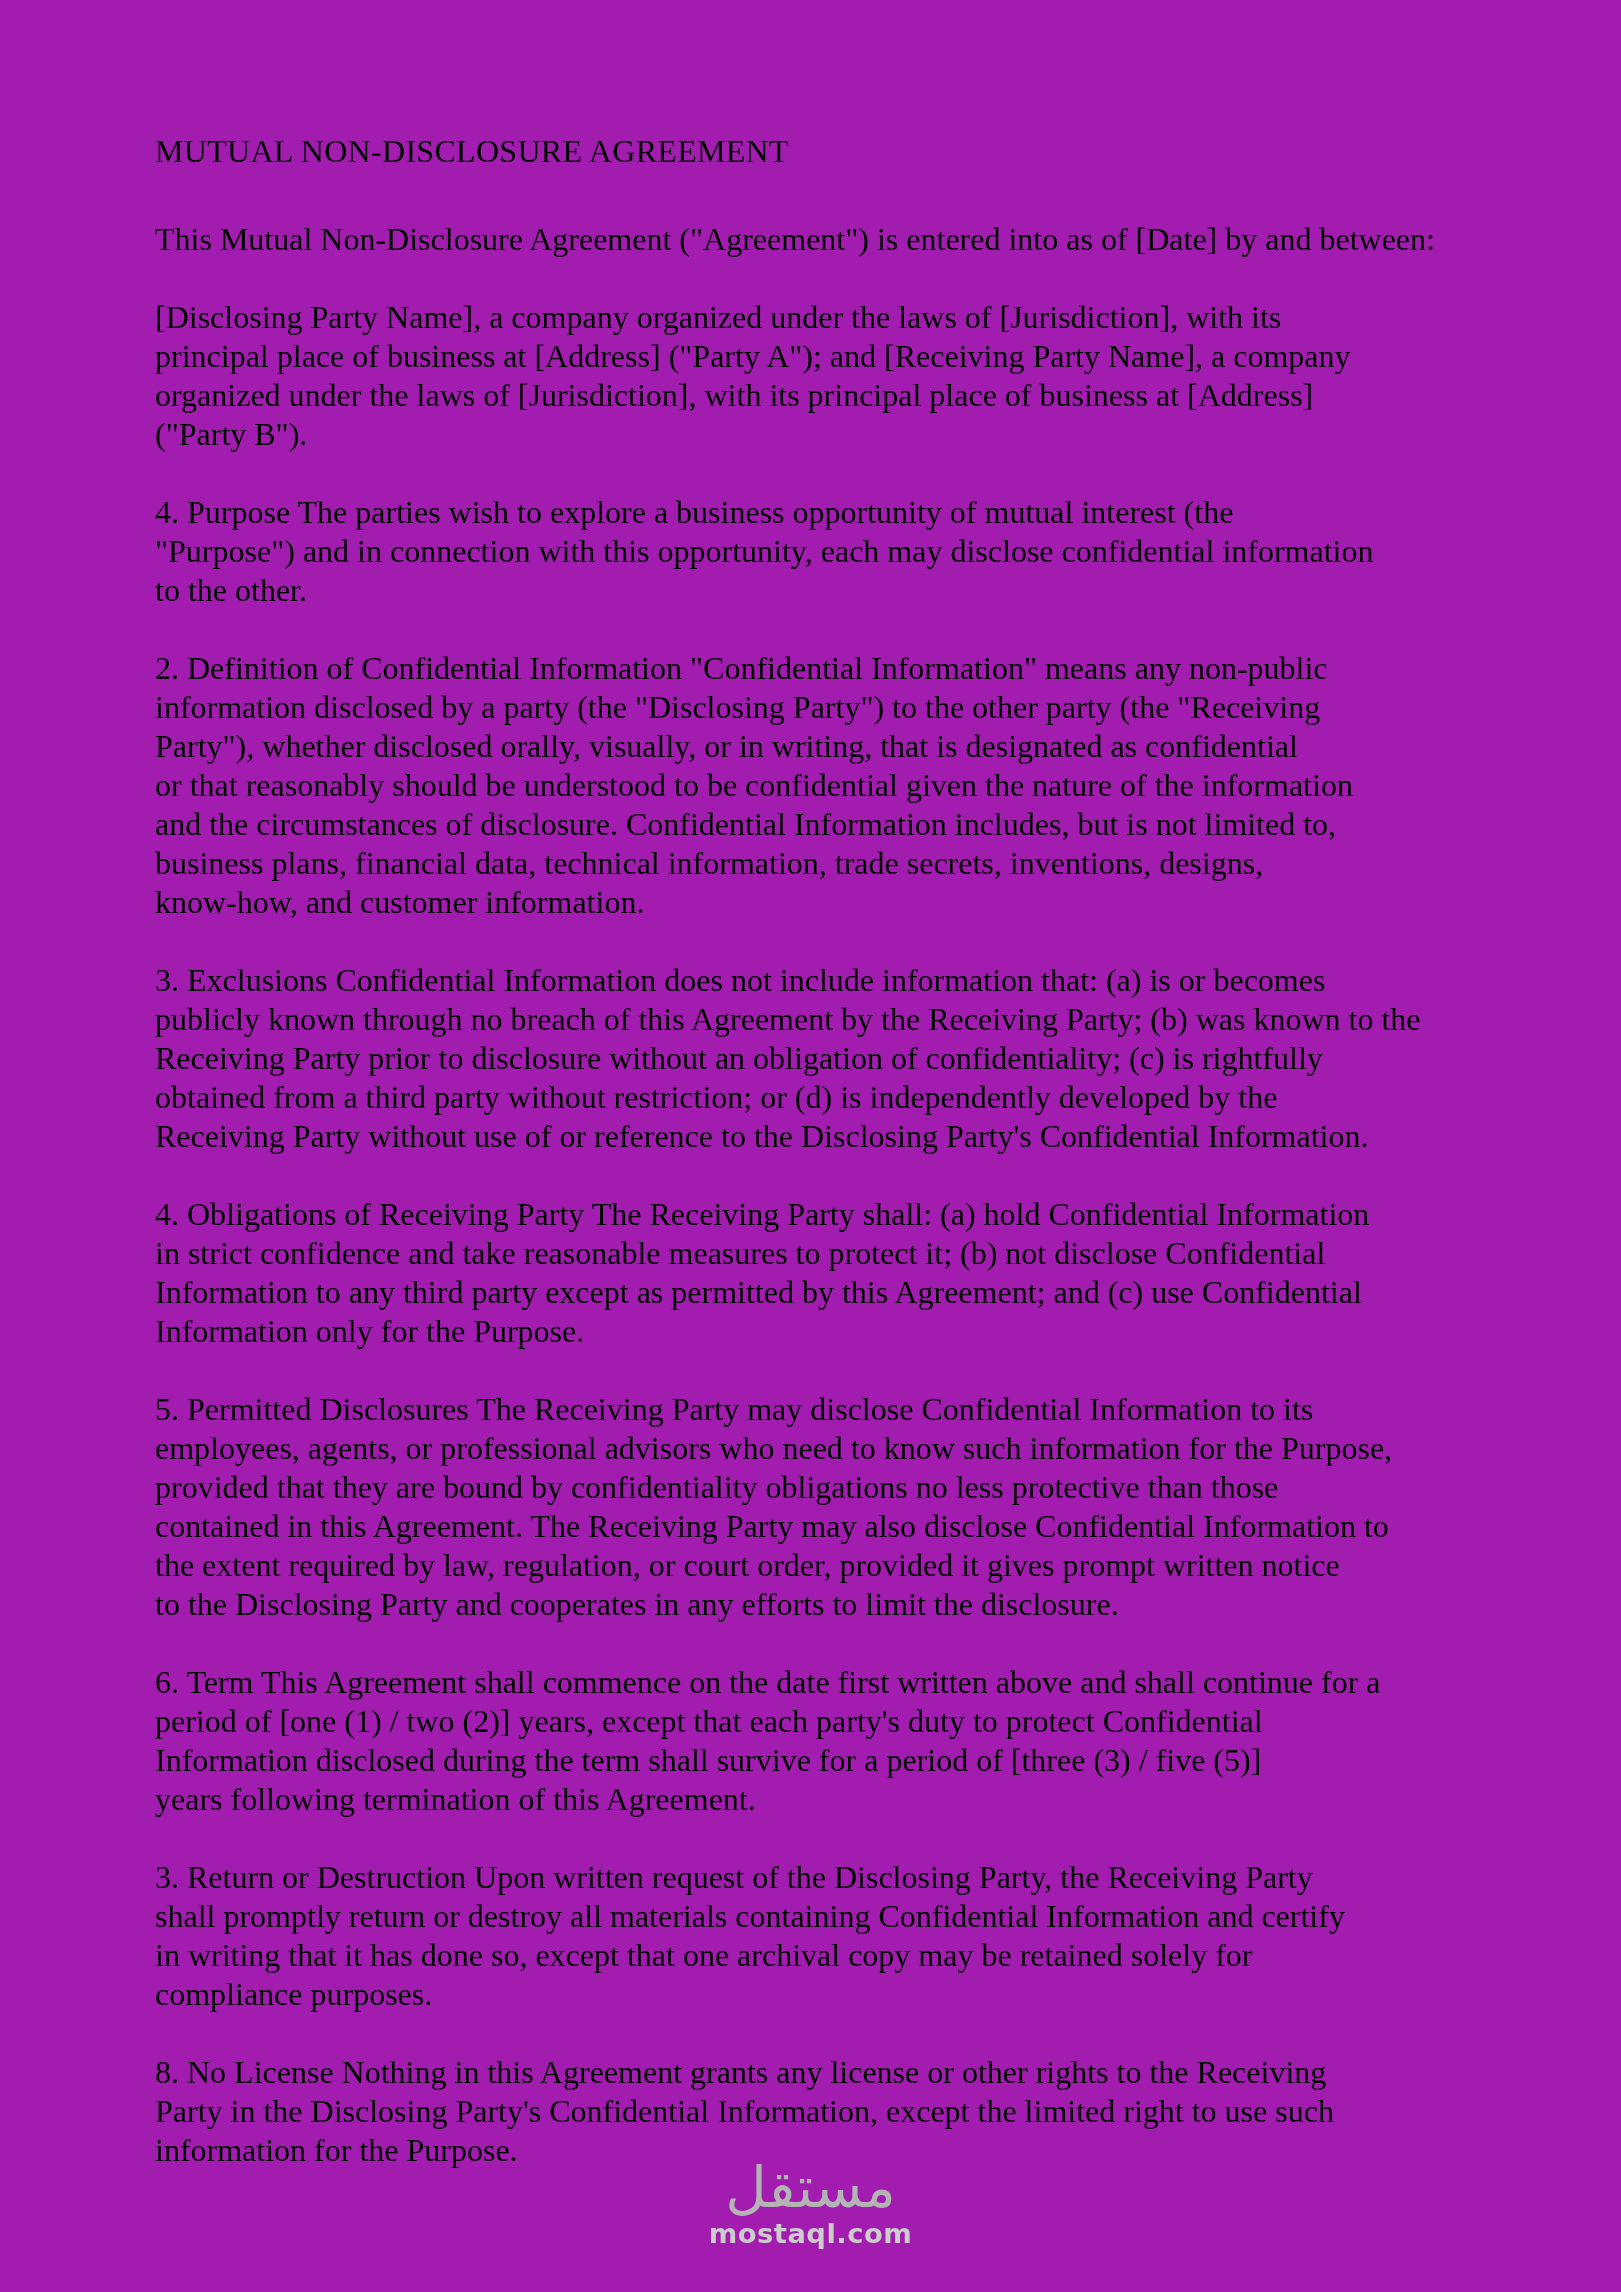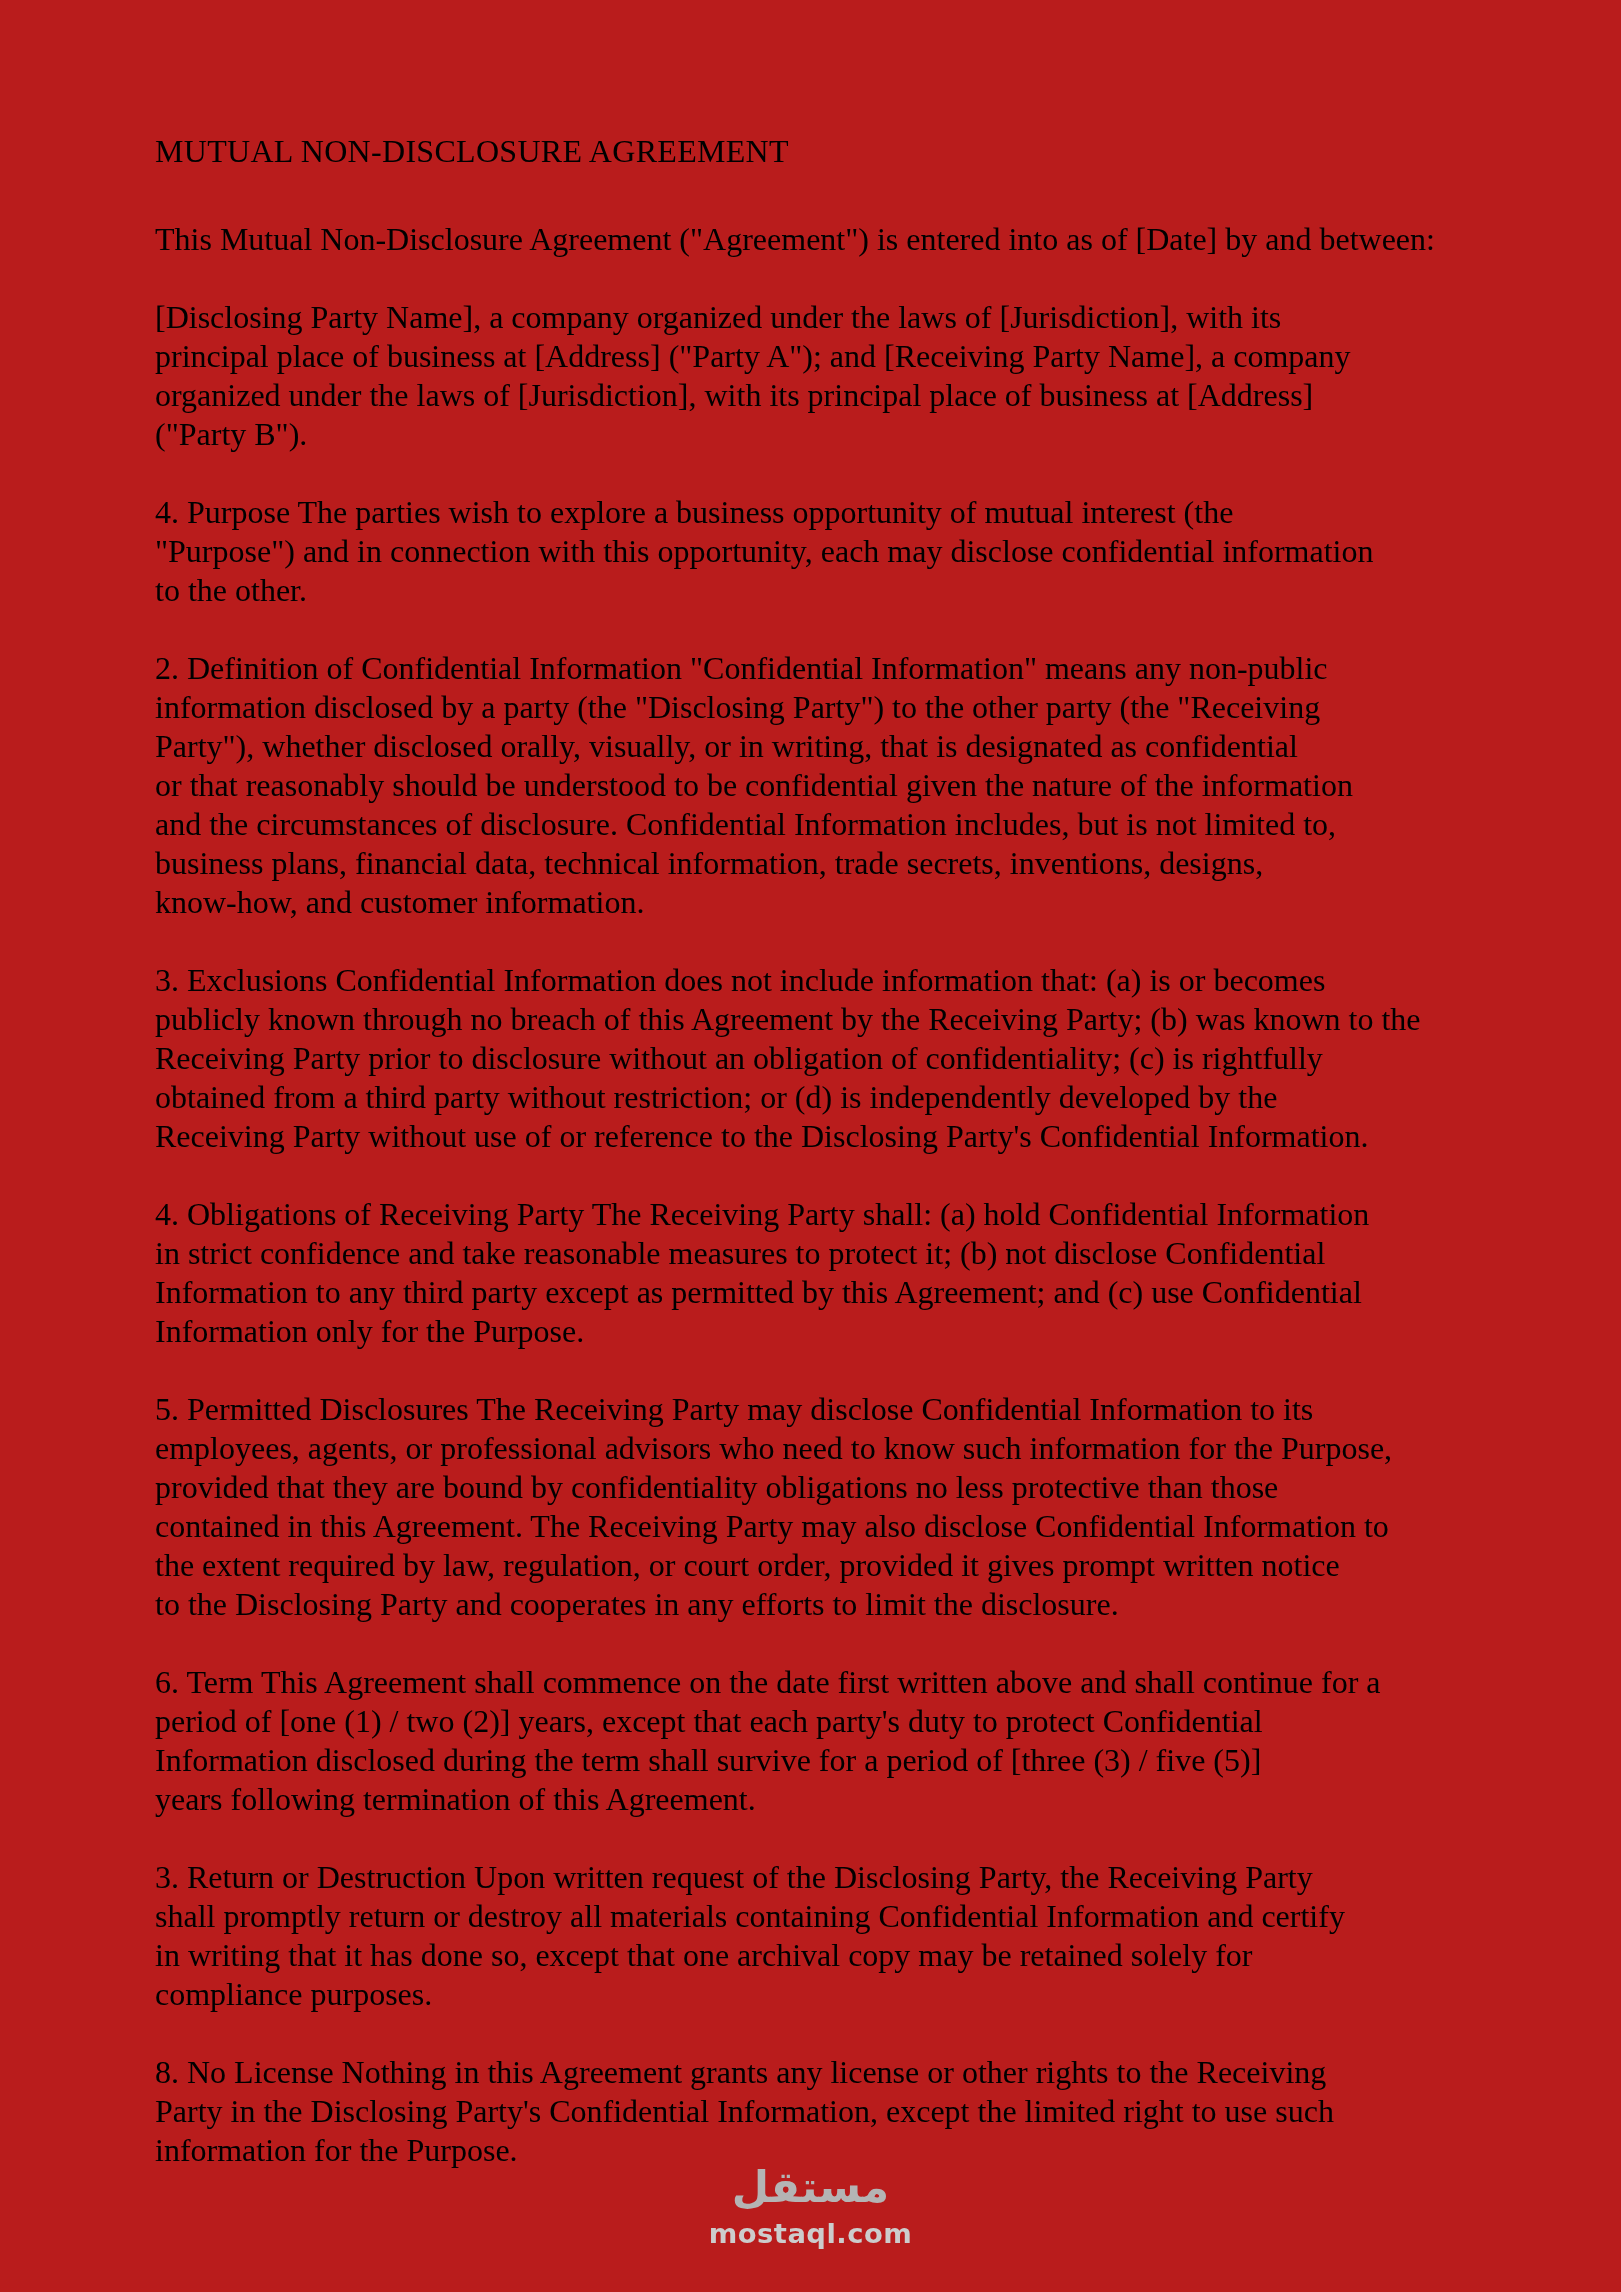--- a/index.html
+++ b/index.html
@@ -4,21 +4,21 @@
   <style>
     html, body {
       margin: 0;
       padding: 0;
       background: #ffffff;
     }
     .page {
       position: relative;
       width: 1621px;
       height: 2293px;
-      background: #b91c1c;
+      background: #a21caf;
       color: #000000;
       font-family: "Liberation Serif", serif;
       overflow: hidden;
     }
     .content {
       position: absolute;
       top: 132px;
       left: 155px;
       width: 1392px;
       font-size: 32px;
@@ -38,22 +38,22 @@
       position: absolute;
       top: 2164px;
       left: 0;
       width: 100%;
       text-align: center;
       font-family: "DejaVu Sans", sans-serif;
       user-select: none;
       pointer-events: none;
     }
     .wm-arabic {
-      font-size: 43px;
-      font-weight: 700;
+      font-size: 57px;
+      font-weight: 400;
       color: #b4b4b4;
       line-height: 47px;
     }
     .wm-site {
       font-size: 27.4px;
       font-weight: 700;
       color: #cccccc;
       line-height: 29px;
       margin-top: 7.8px;
       letter-spacing: 0.5px;

